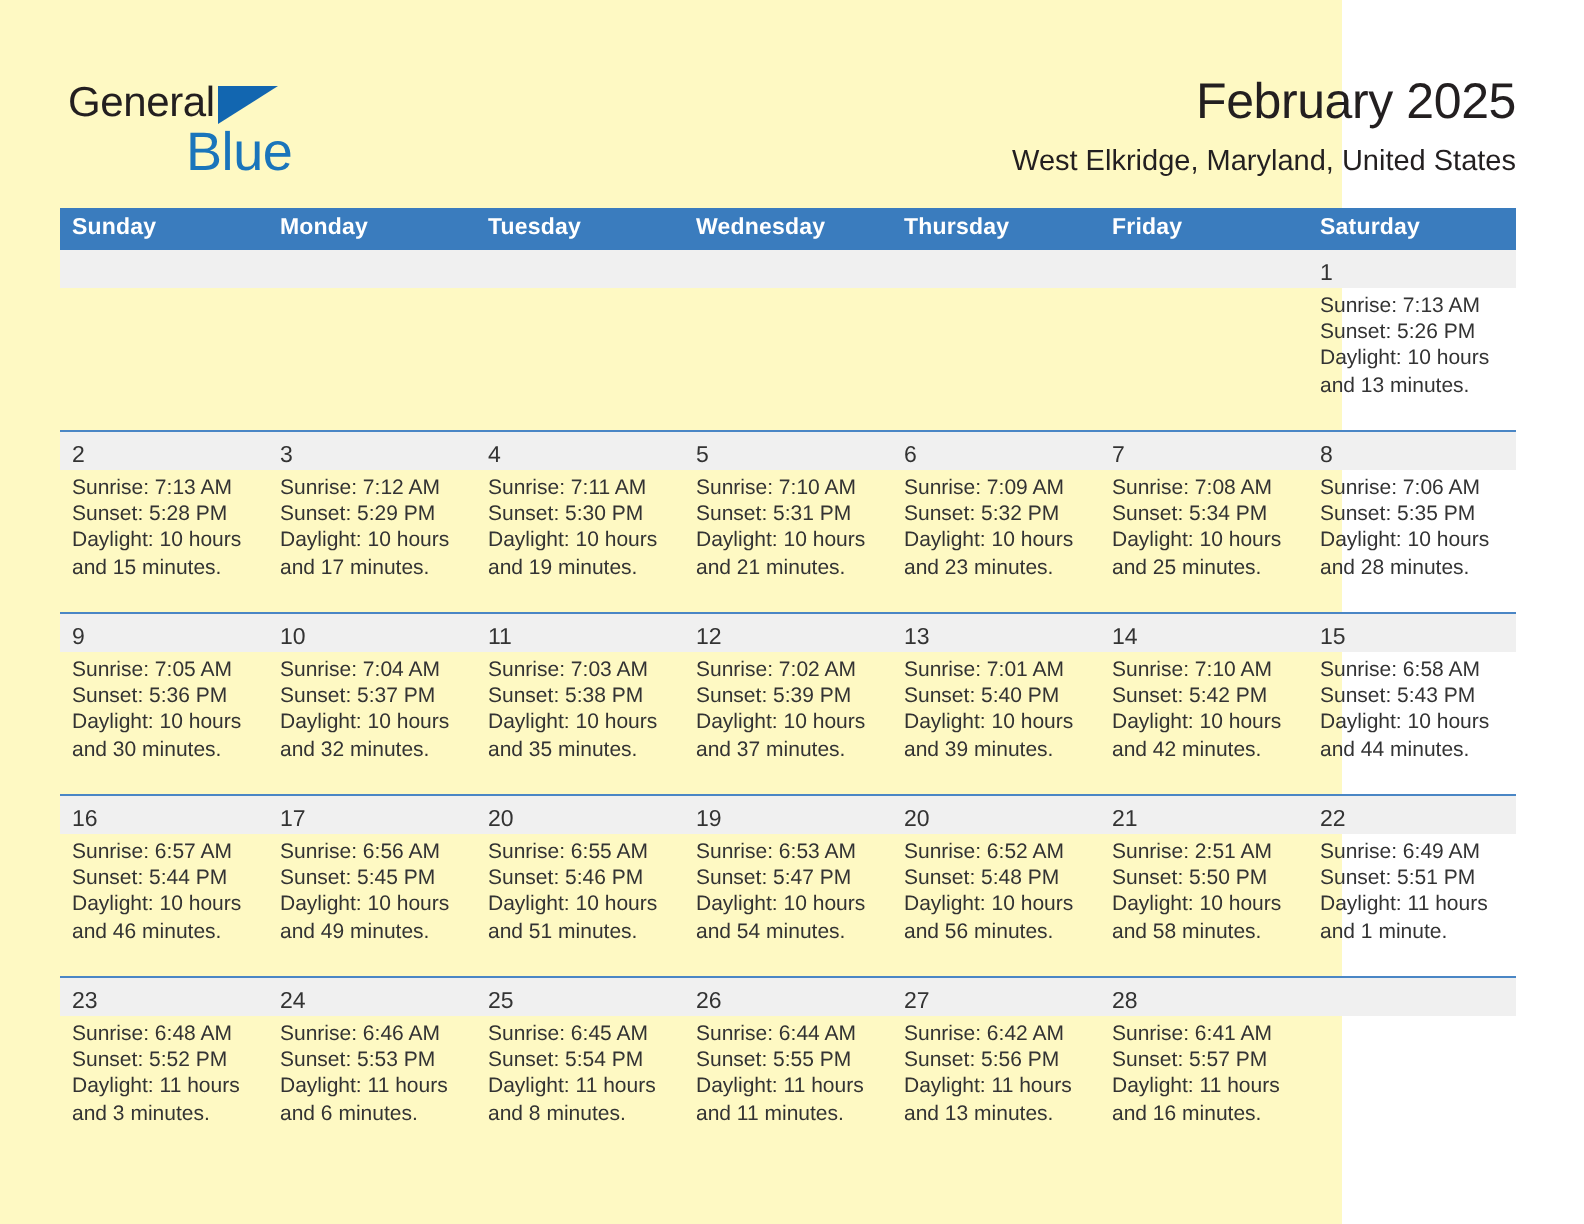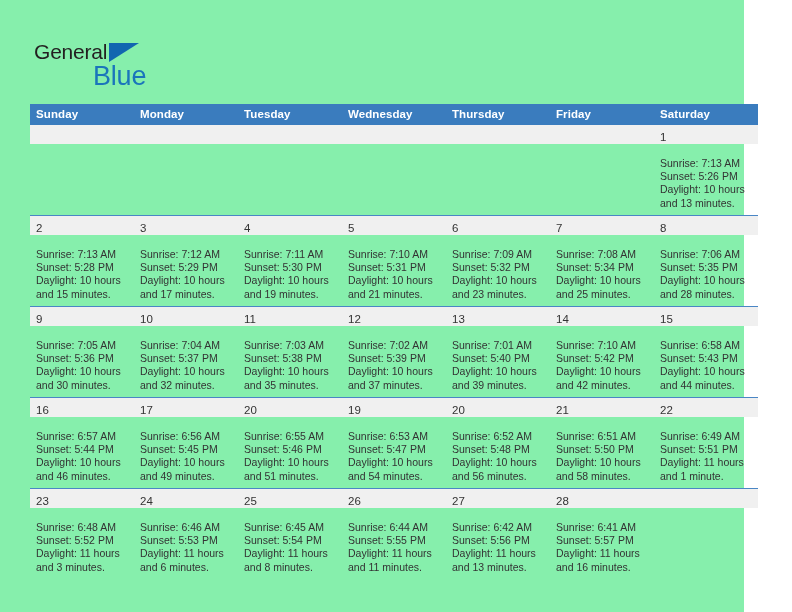--- a/index.html
+++ b/index.html
@@ -7,23 +7,23 @@
   html, body {
     width: 792px;
     height: 612px;
     background: #ffffff;
     font-family: "Liberation Sans", sans-serif;
     overflow: hidden;
   }
 
   .page {
     position: relative;
-    width: 744px;
+    width: 671px;
     height: 612px;
-    background: #86efac;
+    background: #fef9c3;
   }
 
   
   .header {
     position: absolute;
     top: 0; left: 0;
     width: 792px;
     height: 100px;
   }
 
@@ -122,21 +122,21 @@
     padding: 2px 6px 3px 6px;
     height: 19px;
   }
   .daycell.empty .daynum-band { background: #f0f0f0; }
   .daynum {
     font-size: 11.5px;
     color: #333333;
     line-height: 14px;
   }
   .dayinfo {
-    padding-top: 13px;
+    padding-top: 3px;
   }
   .dayinfo div {
     font-size: 10.5px;
     color: #333333;
     line-height: 13.2px;
     white-space: nowrap;
   }
 </style>
 </head>
 <body>
@@ -144,20 +144,24 @@
 <div class="page">
 
   <div class="header">
 
     <div class="logo">
       <span class="logo-general">General</span>
       <span class="logo-triangle"></span>
       <span class="logo-blue">Blue</span>
     </div>
 
+    <div class="title-block">
+      <div class="cal-title">February 2025</div>
+      <div class="cal-subtitle">West Elkridge, Maryland, United States</div>
+    </div>
 
   </div>
 
   <table class="calendar">
     <thead>
       <tr id="weekday-row">
           <th>Sunday</th>
           <th>Monday</th>
           <th>Tuesday</th>
           <th>Wednesday</th>
@@ -427,21 +431,21 @@
                 <div>Sunset: 5:48 PM</div>
                 <div>Daylight: 10 hours</div>
                 <div>and 56 minutes.</div>
               </div>
             </div>
           </td>
           <td>
             <div class="daycell">
               <div class="daynum-band"><span class="daynum">21</span></div>
               <div class="dayinfo">
-                <div>Sunrise: 6:51 AM</div>
+                <div>Sunrise: 2:51 AM</div>
                 <div>Sunset: 5:50 PM</div>
                 <div>Daylight: 10 hours</div>
                 <div>and 58 minutes.</div>
               </div>
             </div>
           </td>
           <td>
             <div class="daycell">
               <div class="daynum-band"><span class="daynum">22</span></div>
               <div class="dayinfo">

